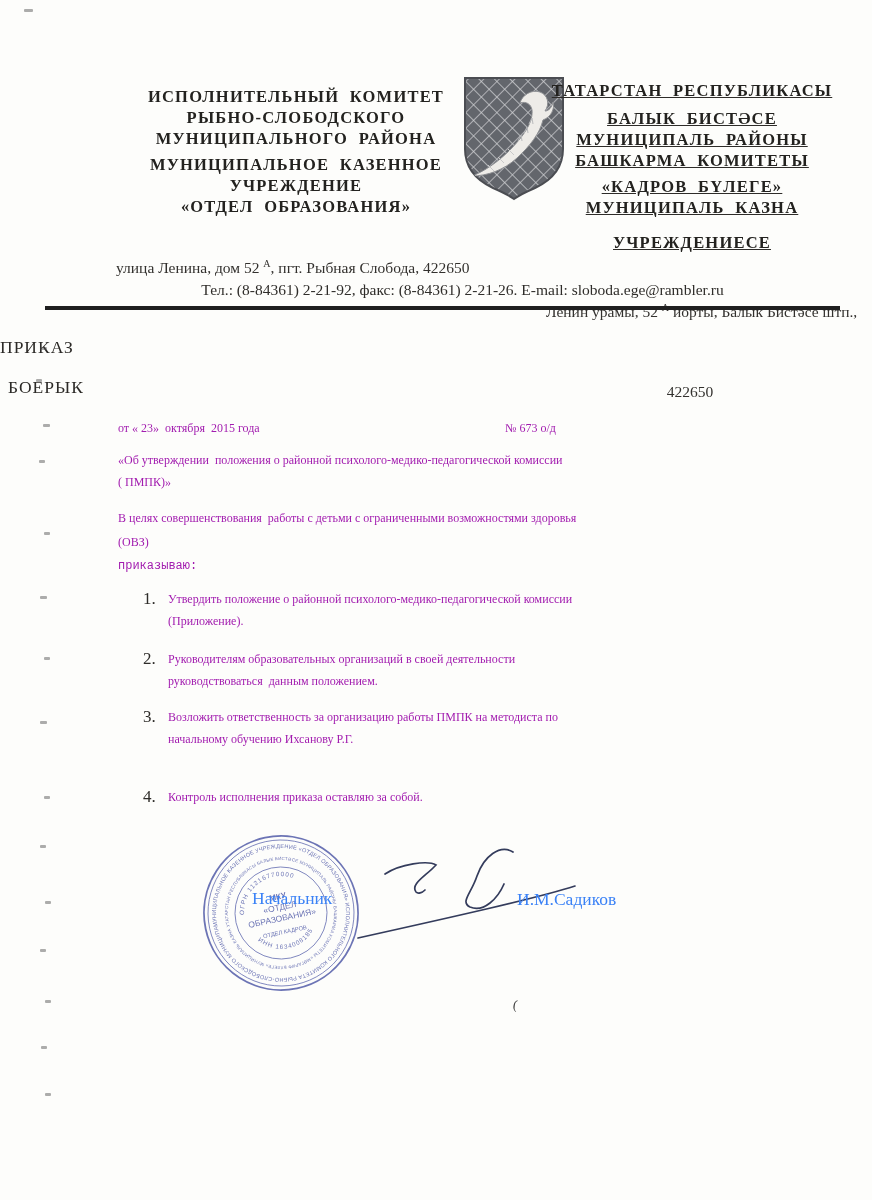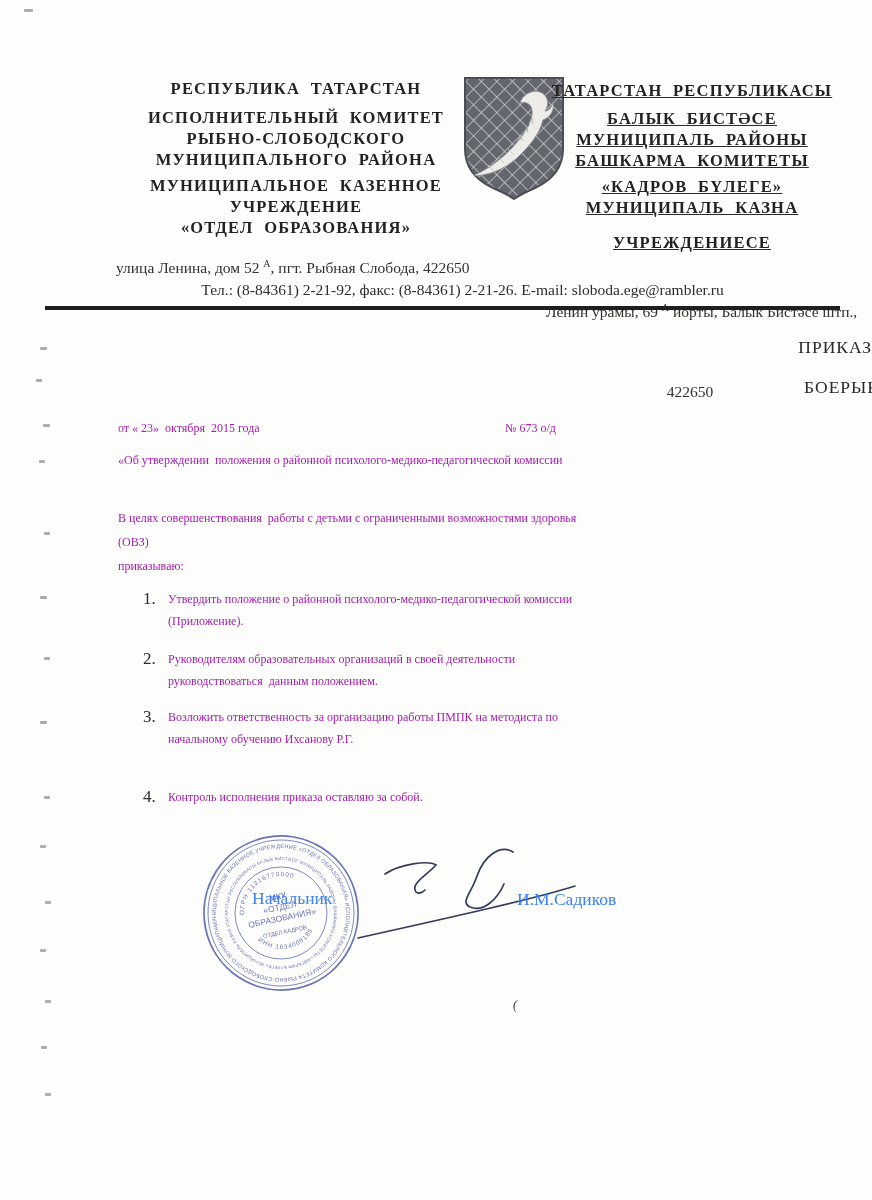--- a/index.html
+++ b/index.html
@@ -33,21 +33,21 @@
   .contact{
     font-size:15.5px;
     text-align:center;
     color:#2f2d2a;
     white-space:pre;
   }
   .rule{background:#1f1f1f;height:4px;}
   .doc-title{
     font-size:17.5px;
     letter-spacing:1px;
-    text-align:right;
+    text-align:left;
     color:#2c2a27;
     width:100%;
     white-space:pre;
     font-family:Liberation Serif, serif;
   }
   .body-line{
     font-size:12px;
     line-height:22px;
     color:#a21caf;
     white-space:pre;
@@ -61,21 +61,20 @@
   .sig-text{font-size:17.5px;color:#3b82f6;white-space:pre;}
   .footer-mark{font-size:13px;color:#3a3a3a;transform:rotate(8deg);}
   .speck{position:absolute;background:#4a4a4a;opacity:.45;border-radius:1px;}
 </style>
 </head>
 <body>
 
 <div class="page">
 
   <div class="abs" style="left:112px;top:78px;width:368px;">
-    <div class="hline">РЕСПУБЛИКА  ТАТАРСТАН</div>
     <div class="hline" style="margin-top:8px;">ИСПОЛНИТЕЛЬНЫЙ  КОМИТЕТ</div>
     <div class="hline">РЫБНО-СЛОБОДСКОГО</div>
     <div class="hline">МУНИЦИПАЛЬНОГО  РАЙОНА</div>
     <div class="hline" style="margin-top:5px;">МУНИЦИПАЛЬНОЕ  КАЗЕННОЕ</div>
     <div class="hline">УЧРЕЖДЕНИЕ</div>
     <div class="hline">«ОТДЕЛ  ОБРАЗОВАНИЯ»</div>
   </div>
   <div class="abs addr" style="left:90px;top:238px;width:390px;">
     <span>улица Ленина, дом 52 </span><sup>А</sup><span>, пгт. Рыбная Слобода, 422650</span>
   </div>
@@ -107,43 +106,44 @@
     <div class="hline">ТАТАРСТАН  РЕСПУБЛИКАСЫ</div>
     <div class="hline" style="margin-top:7px;">БАЛЫК  БИСТӘСЕ</div>
     <div class="hline">МУНИЦИПАЛЬ  РАЙОНЫ</div>
     <div class="hline">БАШКАРМА  КОМИТЕТЫ</div>
     <div class="hline" style="margin-top:5px;">«КАДРОВ  БҮЛЕГЕ»</div>
     <div class="hline">МУНИЦИПАЛЬ  КАЗНА</div>
     <div class="hline" style="margin-top:14px;">УЧРЕЖДЕНИЕСЕ</div>
   </div>
   <div class="abs addr" style="left:505px;top:242px;width:370px;">
     <div>
-      <span>Ленин урамы, 69 </span><sup>А</sup><span> йорты, Балык Бистәсе штп.,</span>
+      <span>Ленин урамы, 52 </span><sup>А</sup><span> йорты, Балык Бистәсе штп.,</span>
     </div>
     <div>422650</div>
   </div>
 
   <div class="abs contact" style="left:55px;top:281px;width:815px;">Тел.: (8-84361) 2-21-92, факс: (8-84361) 2-21-26. E-mail: sloboda.ege@rambler.ru</div>
 
   <div class="abs rule" style="left:45px;top:306px;width:795px;"></div>
 
   <div class="abs doc-title" style="top:337px;">ПРИКАЗ</div>
   <div class="abs doc-title" style="top:377px;margin-left:8px;">БОЕРЫК</div>
 
   <div class="abs body-line" style="left:118px;top:417px;">от « 23»  октября  2015 года</div>
   <div class="abs body-line" style="left:505px;top:417px;">№ 673 о/д</div>
 
   <div class="abs" style="left:118px;top:449px;">
     <div class="body-line">«Об утверждении  положения о районной психолого-медико-педагогической комиссии</div>
+    <div class="body-line">( ПМПК)»</div>
   </div>
 
   <div class="abs" style="left:118px;top:506px;">
     <div class="body-line" style="line-height:24px;">В целях совершенствования  работы с детьми с ограниченными возможностями здоровья</div>
     <div class="body-line" style="line-height:24px;">(ОВЗ)</div>
-    <div class="body-line" style="line-height:24px;">приказываю:</div>
+    <div class="body-line" style="line-height:24px;font-family:Liberation Mono, monospace;">приказываю:</div>
   </div>
 
   <div class="abs list-item" style="left:143px;top:588px;">
     <span class="list-num">1.</span>
     <span>
       <div class="body-line">Утвердить положение о районной психолого-медико-педагогической комиссии</div>
       <div class="body-line">(Приложение).</div>
     </span>
   </div>
 

